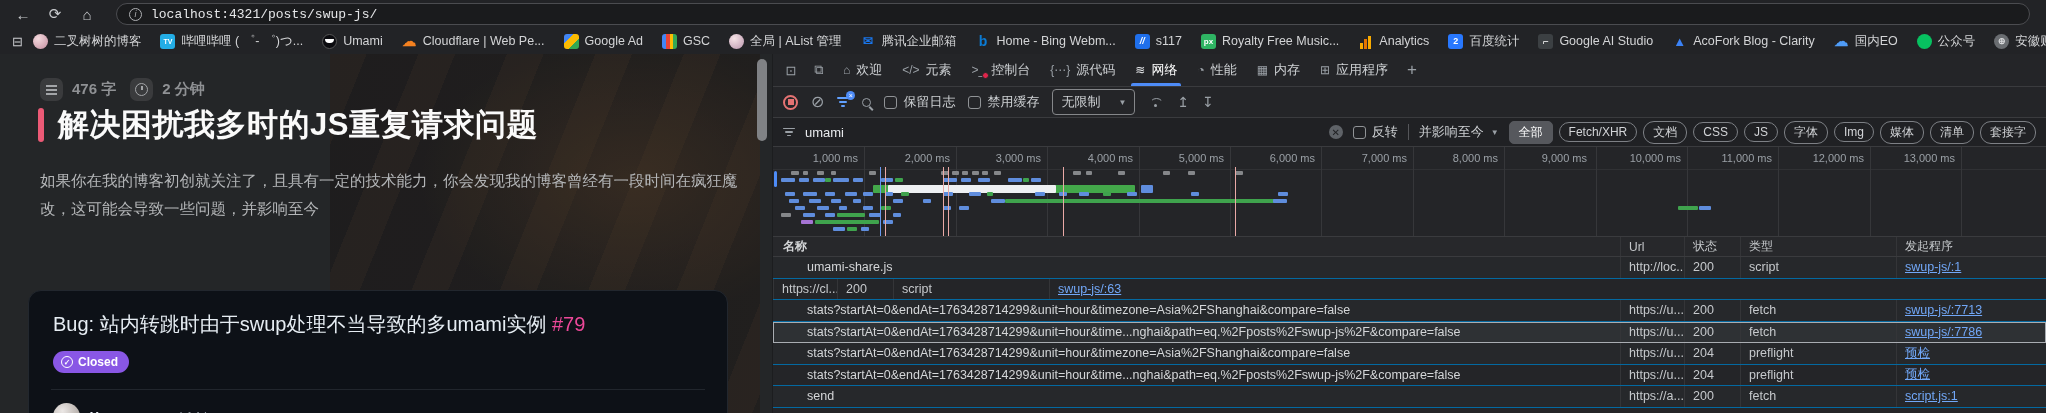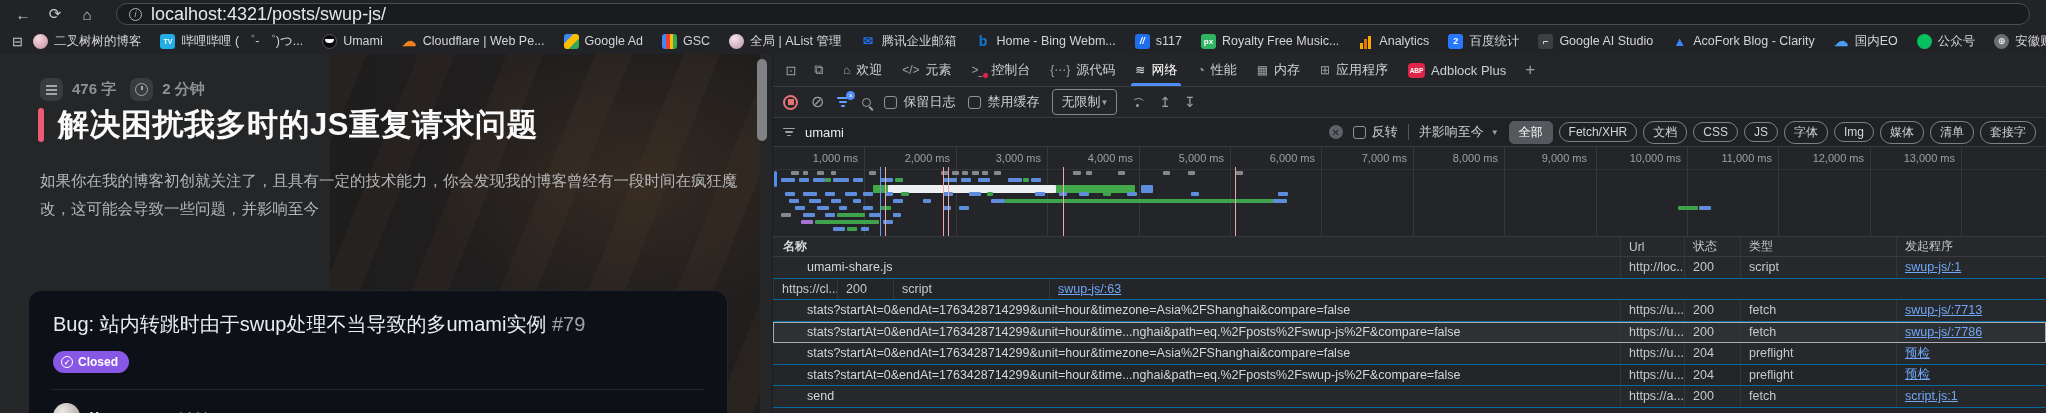--- a/index.html
+++ b/index.html
@@ -9,21 +9,21 @@
   
   .chrome { position:absolute; left:0; top:0; width:2046px; height:54px; background:#222326; }
   .nav-row { height:28px; display:flex; align-items:center; padding:0 10px; gap:6px; }
   .nav-btn { width:26px; height:22px; display:flex; align-items:center; justify-content:center;
              color:#c9cbce; font-size:15px; border-radius:4px; }
   .url-pill { flex:1; height:22px; margin-left:10px; margin-right:6px; border:1px solid #4b4c50;
               border-radius:12px; background:#1a1b1d; display:flex; align-items:center; gap:9px;
               padding:0 12px; }
   .info-ico { width:13px; height:13px; border:1px solid #aeb0b3; border-radius:50%; color:#aeb0b3;
               font-size:9px; display:flex; align-items:center; justify-content:center; font-style:italic; }
-  .url-text { font-size:18px; color:#e6e7e9; }
+  .url-text { font-size:13px; color:#e6e7e9;font-family:Liberation Mono, monospace; }
   .bm-row { height:26px; display:flex; align-items:center; padding:0 12px; }
   .bm-side { color:#c9cbce; font-size:13px; width:22px; }
   .bm-sep { width:1px; height:14px; background:#4a4b4e; margin:0 8px 0 2px; }
   .bm { display:flex; align-items:center; gap:6px; margin-right:19px; white-space:nowrap; }
   .bm span.lbl { font-size:12.5px; color:#d3d4d6; }
   .fav { width:15px; height:15px; border-radius:3px; flex:none; display:flex; align-items:center;
          justify-content:center; font-size:9px; font-weight:bold; color:#fff; }
   .fav.round { border-radius:50%; }
 
   
@@ -52,21 +52,21 @@
   .cal-ico { width:13px; height:12px; border:1.5px solid #f08cab; border-radius:3px; position:relative; margin-top:2px; }
   .cal-ico::before { content:""; position:absolute; left:1px; top:-4px; width:2px; height:3px; background:#f08cab;
                      box-shadow:6px 0 0 #f08cab; }
   .eye-ico { width:15px; height:10px; border:1.5px solid #f08cab; border-radius:50%; position:relative; }
   .eye-ico::after { content:""; position:absolute; left:4px; top:2px; width:4px; height:4px; border-radius:50%; background:#f08cab; }
   .meta-txt { font-size:15px; font-weight:bold; color:#8f9194; margin-left:-6px; }
   .meta-txt .dim { color:#6d6f72; font-weight:normal; }
   .issue-card { position:absolute; left:28px; top:236px; width:700px; height:190px; background:#0d1117;
                 border:1px solid #22272e; border-radius:13px; padding:20px 24px; z-index:3; }
   .issue-title { font-size:20px; color:#e6edf3; font-weight:normal; }
-  .issue-num { color:#a3a3a3; }
+  .issue-num { color:#ec4899; }
   .closed-badge { display:inline-flex; align-items:center; gap:5px; margin-top:13px; background:#8957e5;
                   border-radius:999px; padding:4px 11px 4px 8px; color:#fff; font-size:12px; font-weight:bold; }
   .closed-ico { width:12px; height:12px; border:1.5px solid #fff; border-radius:50%; font-size:8px;
                 display:flex; align-items:center; justify-content:center; }
   .issue-div { height:1px; background:#21262d; margin:16px -2px 13px; }
   .issue-author-row { display:flex; align-items:center; gap:10px; }
   .gh-avatar { width:27px; height:27px; border-radius:50%; background:radial-gradient(circle at 35% 30%, #ece8e6, #9a928c); }
   .author-name { font-size:13px; font-weight:bold; color:#e6edf3; }
   .author-sub { font-size:13px; color:#8b949e; }
   .issue-menu { margin-left:auto; color:#8b949e; font-size:15px; letter-spacing:1px; }
@@ -95,21 +95,21 @@
   .filter-ico { display:flex; flex-direction:column; gap:2px; align-items:center; position:relative; }
   .filter-ico b { display:block; height:2px; background:#61a0ff; border-radius:1px; }
   .filter-ico b:nth-child(1){width:12px} .filter-ico b:nth-child(2){width:8px} .filter-ico b:nth-child(3){width:4px}
   .filter-ico::after { content:"×"; position:absolute; right:-6px; top:-6px; width:9px; height:9px;
                        background:#4e8cf7; color:#fff; border-radius:50%; font-size:7px; line-height:9px; text-align:center; }
   .search-ico { width:9px; height:9px; border:1.5px solid #9aa0a6; border-radius:50%; position:relative; }
   .search-ico::after { content:""; position:absolute; left:7px; top:7px; width:5px; height:1.5px;
                        background:#9aa0a6; transform:rotate(45deg); transform-origin:0 0; }
   .chk-group { display:flex; align-items:center; gap:6px; font-size:13px; color:#cdd0d3; }
   .chk { width:13px; height:13px; border:1px solid #909396; border-radius:3px; background:transparent; }
-  .throttle { display:flex; align-items:center; border:1px solid #85878a; border-radius:4px;
+  .throttle { display:flex; align-items:center; gap:18px; border:1px solid #85878a; border-radius:4px;
               padding:3px 8px; font-size:13px; color:#cdd0d3; }
   .caret-down { font-size:8px; color:#9aa0a6; }
   .wifi-ico { width:16px; height:11px; position:relative; overflow:hidden; }
   .wifi-ico::before { content:""; position:absolute; left:1px; top:1px; width:13px; height:13px;
                       border:1.5px solid #9aa0a6; border-radius:50%; clip-path:polygon(0 0,100% 0,50% 50%); }
   .wifi-ico::after { content:""; position:absolute; left:6px; top:7px; width:3px; height:3px; border-radius:50%; background:#9aa0a6; }
   .updown { color:#9aa0a6; font-size:14px; }
   .dt-filterrow { height:29px; display:flex; align-items:center; gap:10px; padding:0 10px; border-bottom:1px solid #3a3b3e; background:#202124; }
   .f-lines { display:flex; flex-direction:column; gap:2px; align-items:center; }
   .f-lines b { display:block; height:1.5px; background:#9aa0a6; border-radius:1px; }
@@ -313,24 +313,20 @@
         <span class="tico">◔</span>
         <span>性能</span>
       </div>
     <div class="dt-tab">
         <span class="tico">▦</span>
         <span>内存</span>
       </div>
     <div class="dt-tab">
         <span class="tico">⊞</span>
         <span>应用程序</span>
-      </div>
-    <div class="dt-tab">
-        <span class="abp-ico">ABP</span>
-        <span>Adblock Plus</span>
       </div>
     <div class="dt-iconbtn" style="font-size:17px">+</div>
   </div>
 
   <div class="dt-toolbar">
     <span class="rec-ico">
         <i></i>
       </span>
     <span class="clear-ico">⊘</span>
     <span class="filter-ico">

